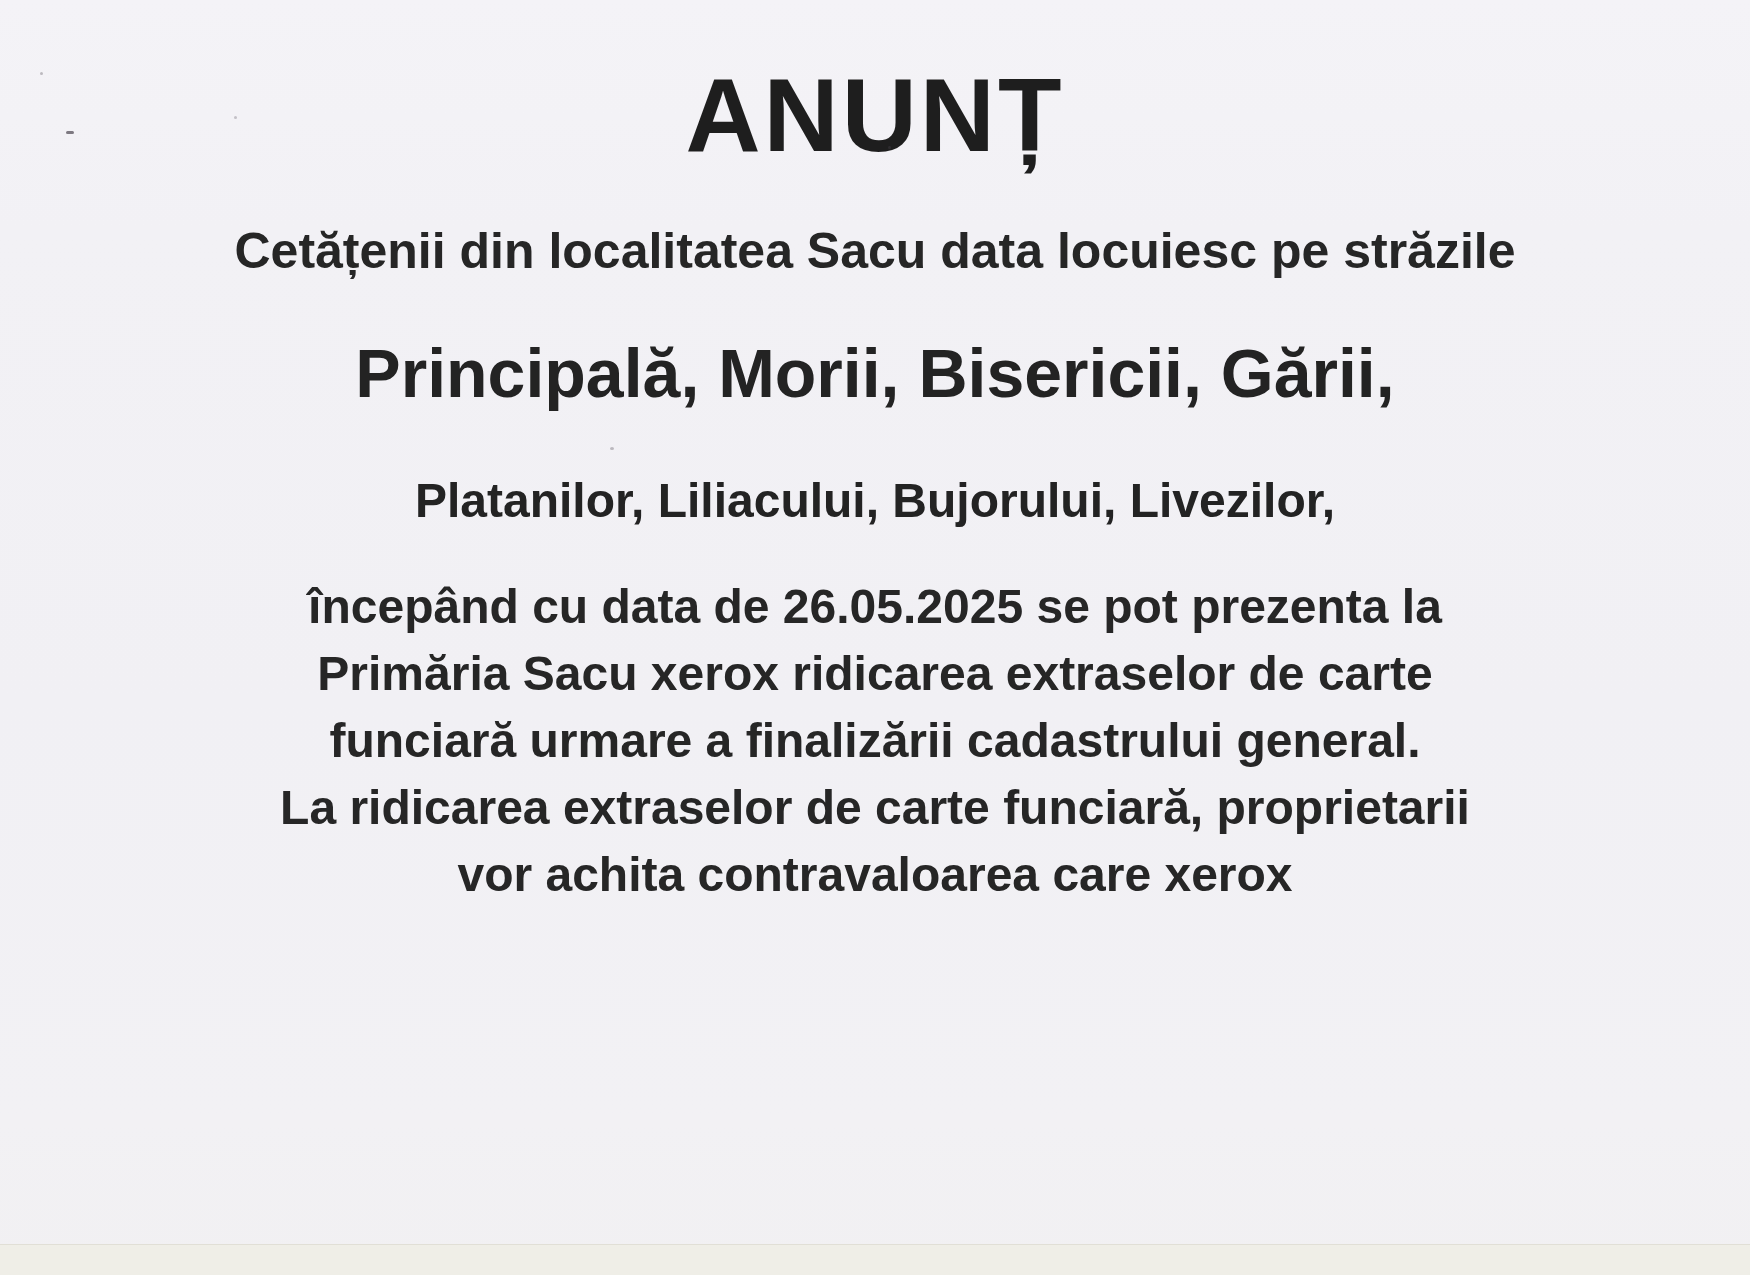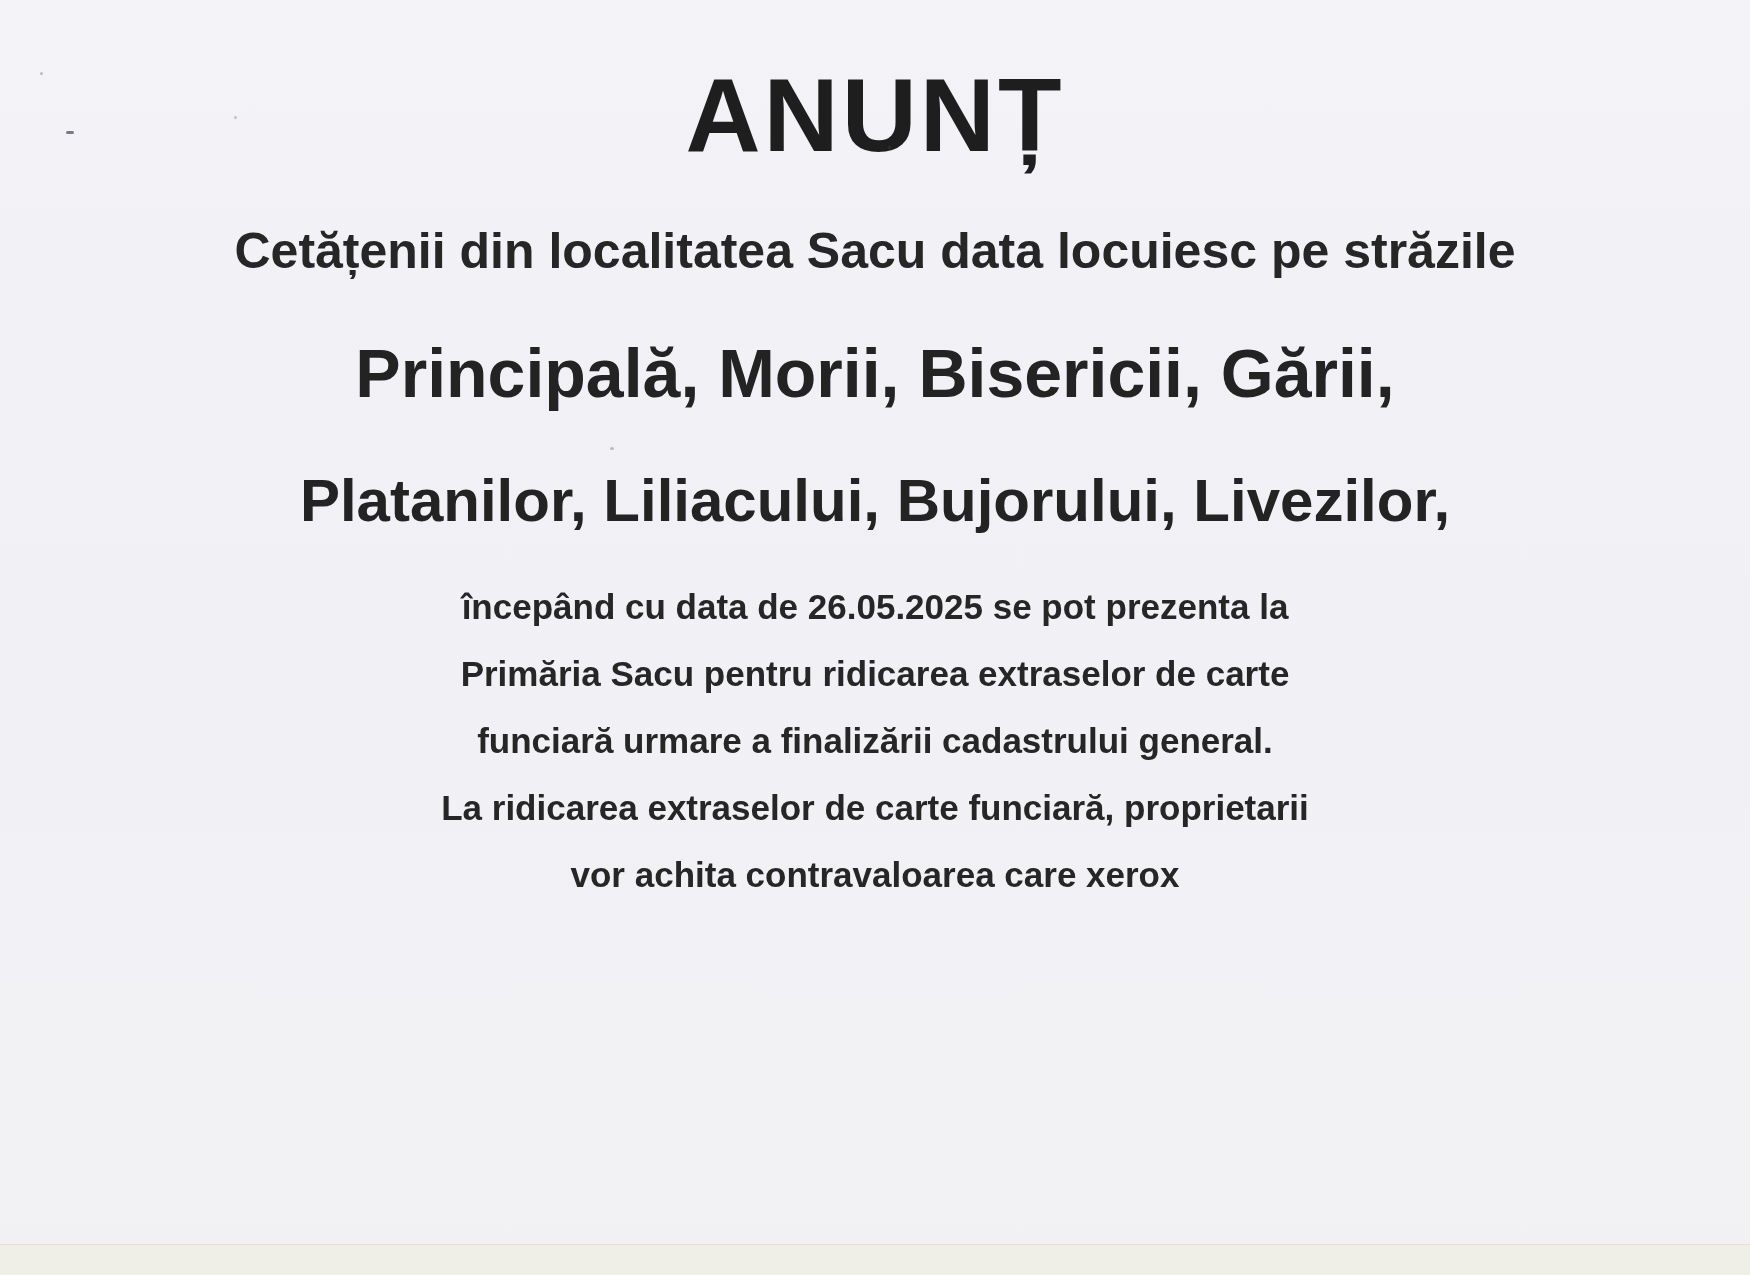--- a/index.html
+++ b/index.html
@@ -56,28 +56,28 @@
   }
   .streets-1 {
     margin-top: 49px;
     font-size: 68px;
     line-height: 84px;
     font-weight: bold;
     color: #232323;
   }
   .streets-2 {
     margin-top: 44px;
-    font-size: 60px;
+    font-size: 48px;
     line-height: 84px;
     font-weight: bold;
     color: #232323;
   }
   .body-par {
     margin-top: 30px;
-    font-size: 35px;
+    font-size: 48px;
     line-height: 67px;
     font-weight: bold;
     color: #262626;
   }
   
   .scan-bottom-band {
     position: absolute;
     left: 0;
     right: 0;
     bottom: 0;
@@ -108,21 +108,21 @@
     <div class="title">ANUNȚ</div>
 
     <div class="intro">Cetățenii din localitatea Sacu data locuiesc pe străzile</div>
 
     <div class="streets-1">Principală, Morii, Bisericii, Gării,</div>
 
     <div class="streets-2">Platanilor, Liliacului, Bujorului, Livezilor,</div>
 
     <div class="body-par">
       <div>începând cu data de 26.05.2025 se pot prezenta la</div>
-      <div>Primăria Sacu pentru ridicarea extraselor de carte</div>
+      <div>Primăria Sacu xerox ridicarea extraselor de carte</div>
       <div>funciară urmare a finalizării cadastrului general.</div>
       <div>La ridicarea extraselor de carte funciară, proprietarii</div>
       <div>vor achita contravaloarea care xerox</div>
     </div>
   </div>
 
   <span class="speck s1"></span>
   <span class="speck s2"></span>
   <span class="speck s3"></span>
   <span class="speck s4"></span>

